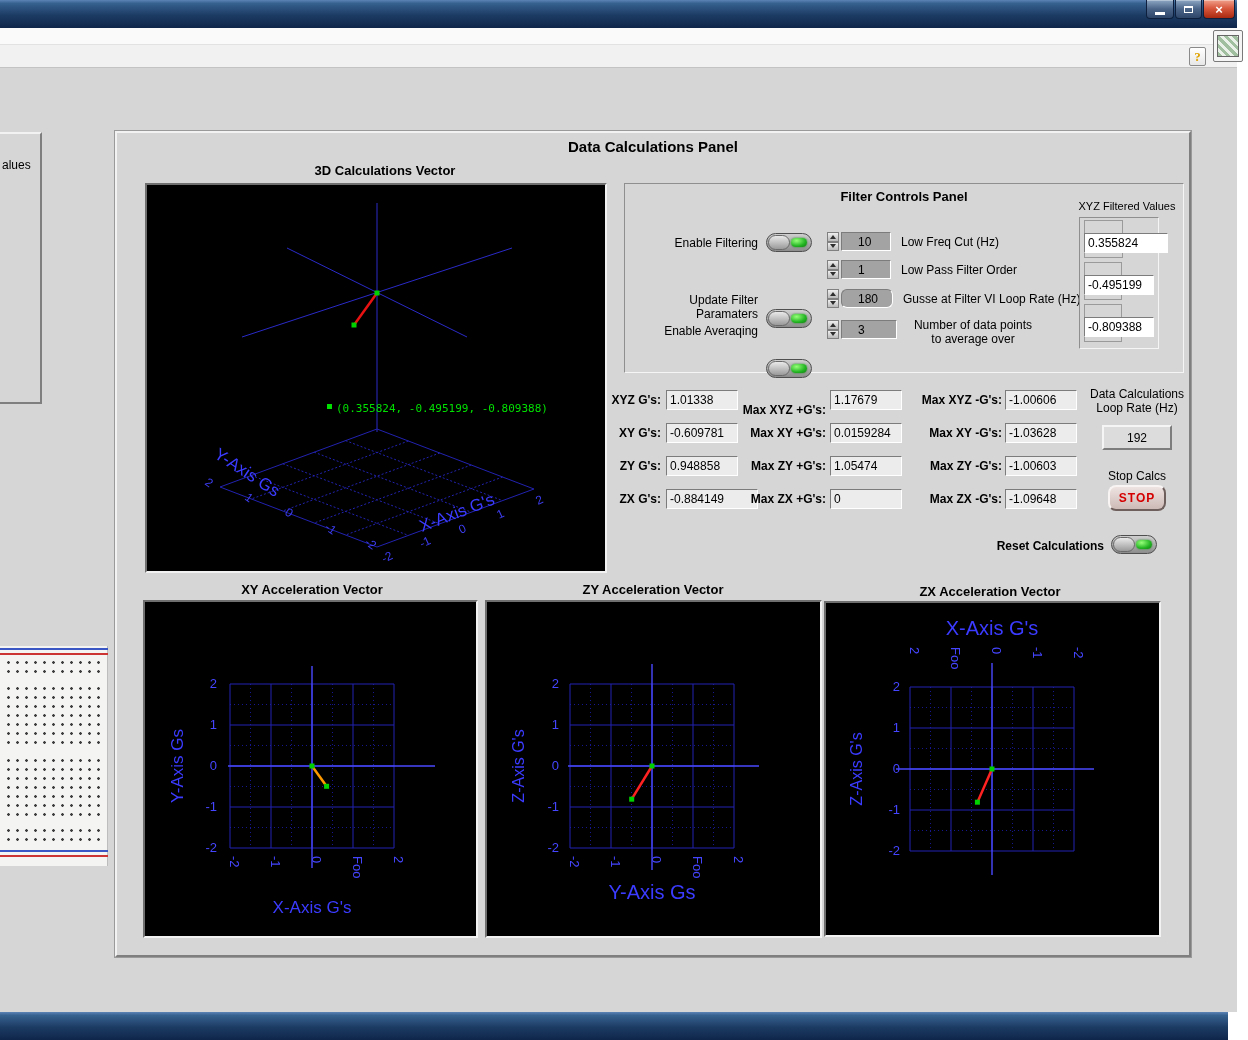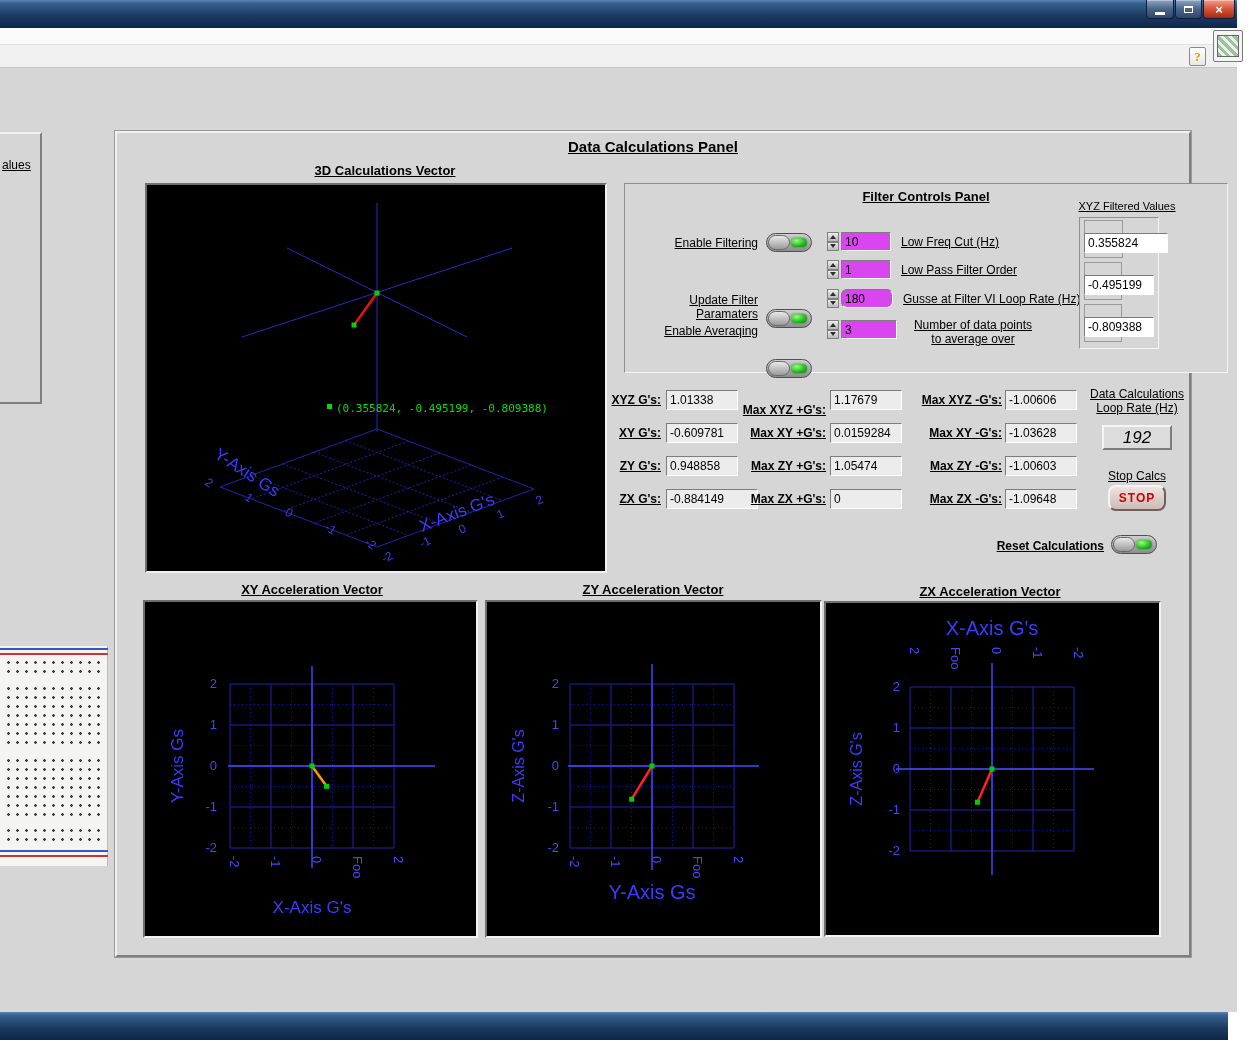--- a/index.html
+++ b/index.html
@@ -1,18 +1,18 @@
 <!DOCTYPE html>
 <html><head>
 <meta charset="utf-8">
 <style>
   * { box-sizing: border-box; margin: 0; padding: 0; }
   body { width: 1248px; height: 1040px; background: #ffffff; font-family: "Liberation Sans", sans-serif; color: #000; position: relative; overflow: hidden; }
   .abs { position: absolute; }
-  .lbl { font-size: 12px; line-height: 14px; text-decoration: underline; }
+  .lbl { font-size: 12px; line-height: 14px; }
   .b { font-weight: bold; }
   .r { text-align: right; }
   .c { text-align: center; }
 
   
   #titlebar { left:0; top:0; width:1237px; height:28px;
     background: linear-gradient(180deg,#5c84b5 0%,#36618f 12%,#1c3b63 55%,#0f254a 100%); }
   .cap-btn { top:0; height:19px; border:1px solid #0d1f3c; border-top:none; border-radius:0 0 4px 4px;
     box-shadow: inset 0 1px 0 rgba(255,255,255,.35); display:flex; align-items:center; justify-content:center; }
   .cap-dim { background: linear-gradient(180deg,#8ea7c4,#4a6488 50%,#2e4668); }
@@ -35,42 +35,42 @@
   #breadboard { left:0; top:646px; width:108px; height:220px; background:#f4f4f2; border-right:1px solid #bdbdbd; }
   .bb-line { left:0; width:108px; height:2px; }
   .bb-dots { left:4px; width:98px; background-image: radial-gradient(circle,#3e3e3e 1px,transparent 1.6px); background-size:9px 9px; }
 
   
   #main-panel { left:115px; top:131px; width:1076px; height:826px; background:#d6d6d6;
     border:2px solid; border-color:#f2f2f2 #7f7f7f #7f7f7f #f2f2f2; box-shadow: 0 0 0 1px #9a9a9a; }
   .frame { background:#d6d6d6; border:1px solid; border-color:#8f8f8f #f5f5f5 #f5f5f5 #8f8f8f; }
   .plotbox { background:#000; border:2px solid; border-color:#6f6f6f #f2f2f2 #f2f2f2 #6f6f6f; }
 
-  .num-ctl { background:#d946ef; border:1px solid; border-color:#7c7c7c #ffffff #ffffff #7c7c7c; font-size:12px; padding-left:3px; height:19px; }
+  .num-ctl { background:#a3a3a3; border:1px solid; border-color:#7c7c7c #ffffff #ffffff #7c7c7c; font-size:12px; padding-left:16px; height:19px; }
   input.num-ctl { outline:none; }
   .ind { background:#ececec; border:1px solid; border-color:#7c7c7c #ffffff #ffffff #7c7c7c; font-size:12px; line-height:18px; padding-left:3px; height:20px; }
   .ind-w { background:#fff; }
 
   .toggle { width:46px; height:19px; border-radius:10px; background:linear-gradient(180deg,#cfcfcf,#8c8c8c);
     border:1px solid #4f4f4f; position:relative; }
   .toggle .knob { position:absolute; left:1px; top:1px; width:22px; height:15px; border-radius:8px;
     background:linear-gradient(180deg,#e9e9e9,#9a9a9a); border:1px solid #6a6a6a; }
   .toggle .led { position:absolute; right:4px; top:4px; width:16px; height:9px; border-radius:5px;
     background: radial-gradient(ellipse at 35% 30%,#96ff7a,#22b422 60%,#0e7c0e); box-shadow:0 0 2px #1a8a1a; }
 
   .spin { width:12px; height:19px; display:flex; flex-direction:column; }
   .spin-btn { flex:1; background:linear-gradient(#efefef,#b9b9b9); border:1px solid #808080; display:flex; align-items:center; justify-content:center; }
   .tri-up { width:0; height:0; border-left:3px solid transparent; border-right:3px solid transparent; border-bottom:4px solid #2e2e2e; }
   .tri-down { width:0; height:0; border-left:3px solid transparent; border-right:3px solid transparent; border-top:4px solid #2e2e2e; }
 
   #stop-btn { background:linear-gradient(#eee3e1,#cdbab6); border:2px solid; border-color:#f8f4f3 #6f5f5c #6f5f5c #f8f4f3;
     border-radius:8px; color:#d40000; font-weight:bold; font-size:12px; letter-spacing:1px;
     display:flex; align-items:center; justify-content:center; }
   #loop-box { background:#dcdcdc; border:2px solid; border-color:#f5f5f5 #7d7d7d #7d7d7d #f5f5f5;
-    display:flex; align-items:center; justify-content:center; font-size:17px;font-style:italic; }
+    display:flex; align-items:center; justify-content:center; font-size:12px; }
 
   .fv-label { font-size:11px; background:#d6d6d6; border:1px solid #9a9a9a; padding:12px 3px; display:inline-block; line-height:12px; }
 
   svg text { font-family:"Liberation Sans", sans-serif; }
   .tick { font-size:13px; fill:#4545ff; }
   .tick3d { font-size:12px; fill:#3c3cee; }
   .axis-title { fill:#3b3bff; }
 </style>
 </head>
 <body>
@@ -154,21 +154,21 @@
       <text class="axis-title" style="font-size:17px" x="66" y="272" transform="rotate(33 66 272)">Y-Axis Gs</text>
       <text class="axis-title" style="font-size:17px" x="275" y="347" transform="rotate(-21 275 347)">X-Axis G's</text>
       <line x1="230" y1="108" x2="207" y2="140" stroke="#e81212" stroke-width="2.5"></line>
       <rect x="227.5" y="105.5" width="5" height="5" fill="#00d200"></rect>
       <rect x="204.5" y="137.5" width="5" height="5" fill="#00d200"></rect>
       <rect x="180" y="219" width="5" height="5" fill="#00e000"></rect>
       <text x="189" y="227" fill="#00e000" style="font-size:11px;font-family:'DejaVu Sans Mono',monospace">(0.355824, -0.495199, -0.809388)</text>
     </svg>
   </div>
 
-  <div class="frame abs" style="left:507px;top:50px;width:604px;height:190px">
+  <div class="frame abs" style="left:507px;top:50px;width:560px;height:190px">
     <div class="lbl b c abs" style="left:0;top:6px;width:100%;font-size:13px">Filter Controls Panel</div>
 
     <div class="lbl r abs" style="left:0;top:52px;width:133px">Enable Filtering</div>
     <div class="toggle abs" style="left:141px;top:49px">
       <div class="knob"></div>
       <div class="led"></div>
     </div>
     <div class="spin abs" style="left:202px;top:48px">
       <div class="spin-btn">
           <div class="tri-up"></div>

